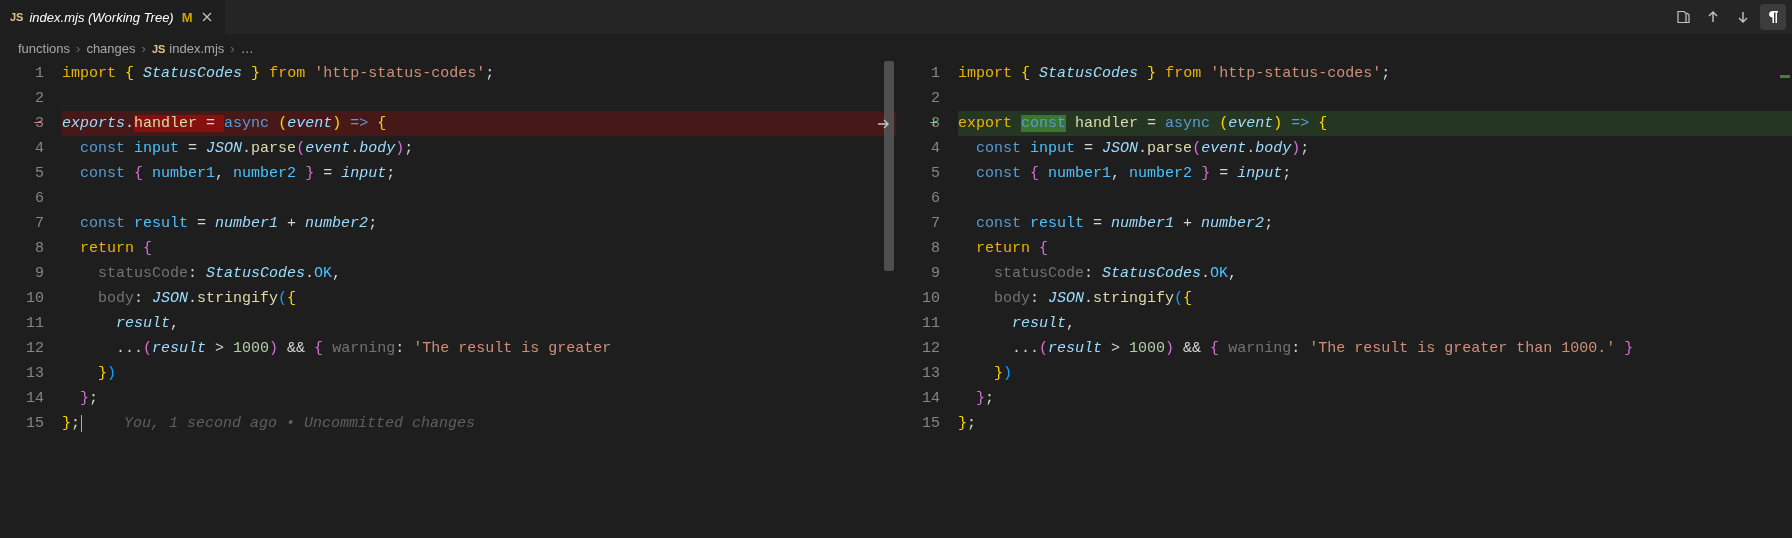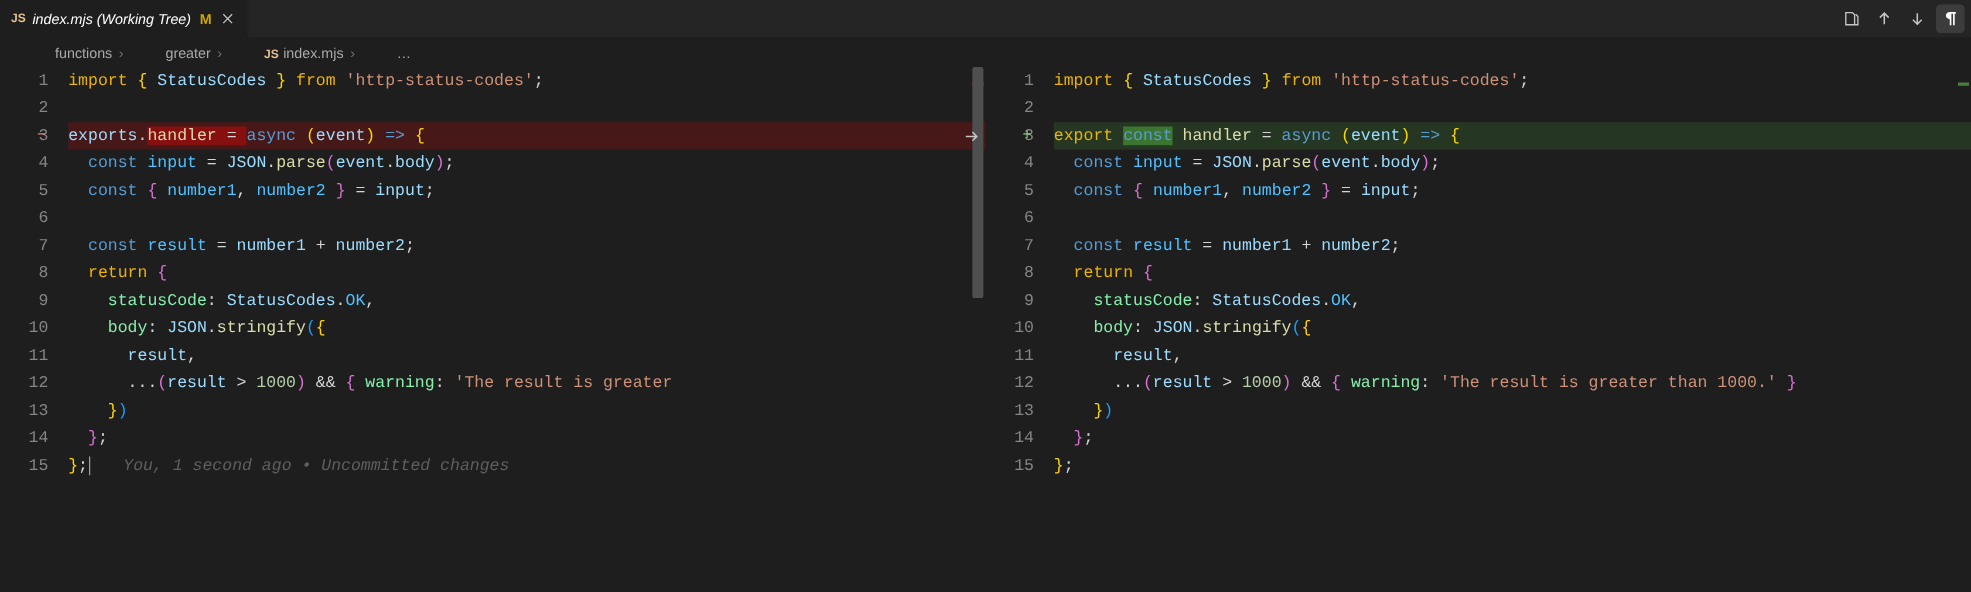--- a/index.html
+++ b/index.html
@@ -54,21 +54,21 @@
   }
   .editor-actions .act.active{background:#3c3c3c;color:#ffffff;}
   .editor-actions svg{width:16px;height:16px;display:block;}
 
   
   .breadcrumb{
     height:26px;display:flex;align-items:center;gap:4px;
     padding:0 18px;color:#a9a9a9;font-size:13px;background:#1e1e1e;
   }
   .breadcrumb .sep{color:#6e6e6e;margin:0 2px;}
-  .breadcrumb .crumb{cursor:pointer;margin-left:32px;}
+  .breadcrumb .crumb{cursor:pointer;}
   .breadcrumb .js-badge{color:#e2c08d;font-weight:bold;font-size:11px;margin-right:4px;}
 
   
   .diff{
     display:flex;height:calc(100% - 61px);position:relative;
     font-family:Consolas,"Courier New",monospace;font-size:15px;
   }
   .pane{flex:1 1 50%;position:relative;overflow:hidden;display:flex;}
   .gutter{
     width:62px;text-align:right;color:#858585;user-select:none;
@@ -83,32 +83,32 @@
   .row{position:relative;height:25px;}
   .row .bg{position:absolute;inset:0;}
   .row .txt{position:relative;padding-left:0;}
   .row.removed .bg{background:rgba(255,0,0,0.18);}
   .row.removed .word-del{background:rgba(255,0,0,0.35);}
   .row.added .bg{background:rgba(57,117,46,0.30);}
   .row.added .word-add{background:rgba(80,170,60,0.55);}
 
   .token-kw{color:#eab308;}
   .token-def{color:#569cd6;text-align:right;}
-  .token-var{color:#9cdcfe;}
+  .token-var{color:#9cdcfe;font-style:italic;}
   .token-fn{color:#dcdcaa;}
   .token-str{color:#ce9178;}
   .token-num{color:#b5cea8;}
-  .token-prop{color:#86efac;margin-top:32px;}
+  .token-prop{color:#737373;margin-top:32px;}
   .token-const{color:#4fc1ff;}
   .token-punc{color:#d4d4d4;}
   .token-br{color:#ffd700;}
   .token-br2{color:#da70d6;}
   .token-br3{color:#179fff;}
 
-  .blame{color:#5f5f5f;font-style:italic;margin-left:30px;}
+  .blame{color:#5f5f5f;font-style:italic;margin-left:42px;}
   .cursor{display:inline-block;width:1px;height:17px;background:#aeafad;vertical-align:middle;margin-left:1px;}
 
   .scrollbar{position:absolute;top:0;right:0;width:14px;bottom:0;}
   .scrollbar .thumb{position:absolute;left:2px;right:2px;background:#4f4f4f;border-radius:2px;}
   .diff-marker{position:absolute;left:2px;right:2px;height:3px;}
   .diff-marker.red{background:#b44747;}
   .diff-marker.green{background:#487e3b;}
 
   .center-arrow{
     position:absolute;left:calc(50% - 26px);width:26px;height:25px;
@@ -150,21 +150,21 @@
   <div class="act active" title="pilcrow-icon">
     <svg viewBox="0 0 16 16">
         <path fill="currentColor" d="M9 2h4v1.5h-1V14h-1.5V3.5H9V14H7.5V8.5C5.6 8.5 4 7 4 5.2 4 3.4 5.6 2 7.5 2H9z"></path>
       </svg>
   </div>
 </div>
 
 <div class="breadcrumb">
   <span class="crumb">functions</span>
   <span class="sep">›</span>
-  <span class="crumb">greater</span>
+  <span class="crumb">changes</span>
   <span class="sep">›</span>
   <span class="crumb">
     <span class="js-badge">JS</span><span>index.mjs</span>
   </span>
   <span class="sep">›</span>
   <span class="crumb">…</span>
 </div>
 
 <div class="diff">
   <div class="pane" id="pane-left">

